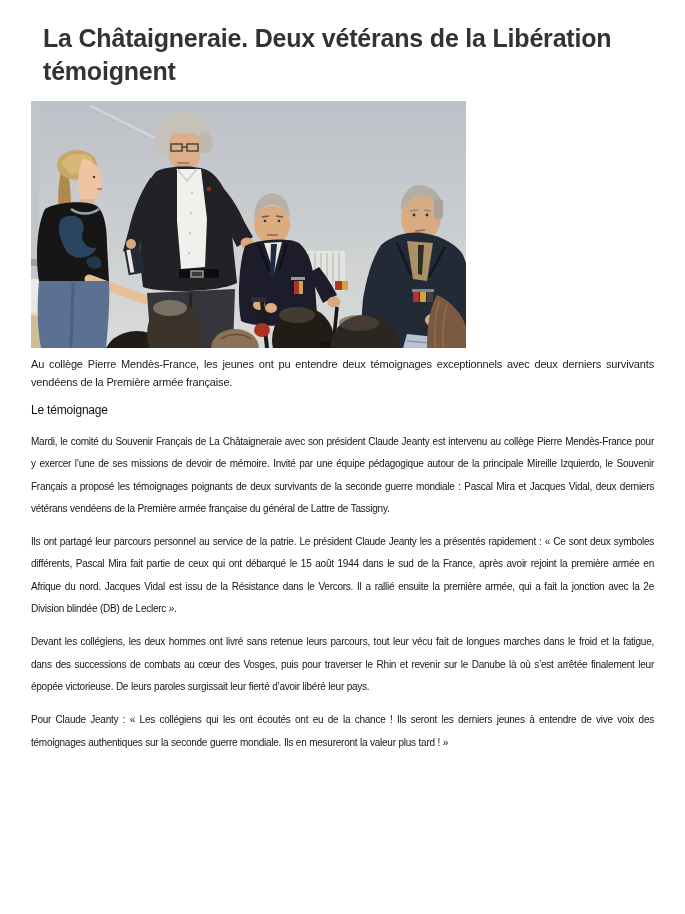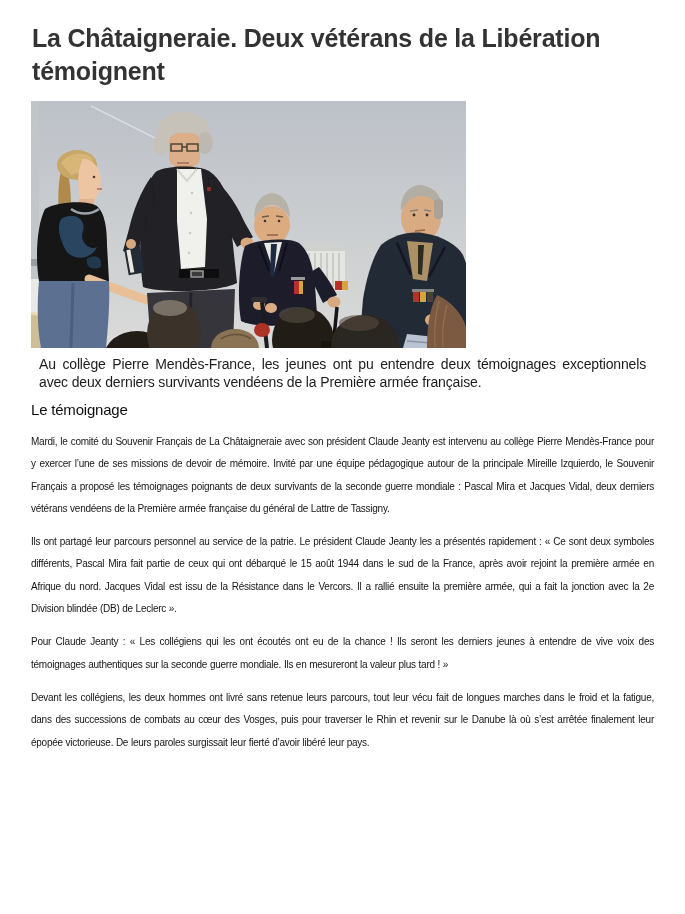--- a/index.html
+++ b/index.html
@@ -3,34 +3,34 @@
 <meta charset="utf-8">
 <style>
   html,body{margin:0;padding:0;}
   body{
     width:685px;height:914px;background:#ffffff;overflow:hidden;
     font-family:"Liberation Sans","DejaVu Sans",sans-serif;
     -webkit-font-smoothing:antialiased;
   }
   .article{padding:0 31px;}
   h1.title{
-    margin:22px 1px 0;max-width:578px;
+    margin:22px 12px 0;max-width:578px;
     font-size:25px;line-height:33px;font-weight:700;
     color:#333333;letter-spacing:-0.2px;
   }
   figure.photo{
     margin:13px 0 0;width:435px;height:247px;overflow:hidden;background:#c9ccce;
   }
   figure.photo svg{display:block;}
   p.caption{
-    margin:8px 8px 0;font-size:14px;line-height:17.5px;
+    margin:8px 0 0;font-size:11px;line-height:17.5px;
     text-align:justify;color:#1c1c1c;letter-spacing:-0.15px;
   }
   h2.section{
-    margin:9px 0 0;font-size:15px;line-height:20px;font-weight:400;
+    margin:9px 0 0;font-size:12px;line-height:20px;font-weight:400;
     color:#0f0f0f;letter-spacing:-0.2px;
   }
   p.body{
     margin:11px 0 0;font-size:10px;line-height:22.3px;
     text-align:justify;color:#161616;letter-spacing:-0.25px;
     word-spacing:0.2px;
   }
 </style>
 </head>
 <body>
@@ -202,16 +202,16 @@
       </g>
     </svg>
   </figure>
 
   <p class="caption">Au collège Pierre Mendès-France, les jeunes ont pu entendre deux témoignages exceptionnels avec deux derniers survivants vendéens de la Première armée française.</p>
 
   <h2 class="section">Le témoignage</h2>
   <p class="body">Mardi, le comité du Souvenir Français de La Châtaigneraie avec son président Claude Jeanty est intervenu au collège Pierre Mendès-France pour y exercer l’une de ses missions de devoir de mémoire. Invité par une équipe pédagogique autour de la principale Mireille Izquierdo, le Souvenir Français a proposé les témoignages poignants de deux survivants de la seconde guerre mondiale : Pascal Mira et Jacques Vidal, deux derniers vétérans vendéens de la Première armée française du général de Lattre de Tassigny.</p>
 
   <p class="body">Ils ont partagé leur parcours personnel au service de la patrie. Le président Claude Jeanty les a présentés rapidement : « Ce sont deux symboles différents, Pascal Mira fait partie de ceux qui ont débarqué le 15 août 1944 dans le sud de la France, après avoir rejoint la première armée en Afrique du nord. Jacques Vidal est issu de la Résistance dans le Vercors. Il a rallié ensuite la première armée, qui a fait la jonction avec la 2e Division blindée (DB) de Leclerc ».</p>
+  <p class="body">Devant les collégiens, les deux hommes ont livré sans retenue leurs parcours, tout leur vécu fait de longues marches dans le froid et la fatigue, dans des successions de combats au cœur des Vosges, puis pour traverser le Rhin et revenir sur le Danube là où s’est arrêtée finalement leur épopée victorieuse. De leurs paroles surgissait leur fierté d’avoir libéré leur pays.</p>
   <p class="body">Pour Claude Jeanty : « Les collégiens qui les ont écoutés ont eu de la chance ! Ils seront les derniers jeunes à entendre de vive voix des témoignages authentiques sur la seconde guerre mondiale. Ils en mesureront la valeur plus tard ! »</p>
-  <p class="body">Devant les collégiens, les deux hommes ont livré sans retenue leurs parcours, tout leur vécu fait de longues marches dans le froid et la fatigue, dans des successions de combats au cœur des Vosges, puis pour traverser le Rhin et revenir sur le Danube là où s’est arrêtée finalement leur épopée victorieuse. De leurs paroles surgissait leur fierté d’avoir libéré leur pays.</p>
 
 </main>
 
 </body></html>

